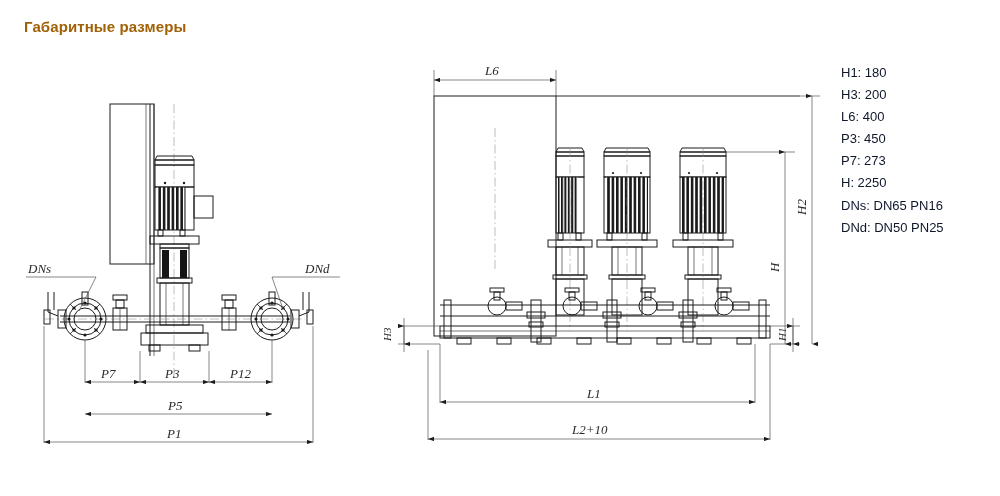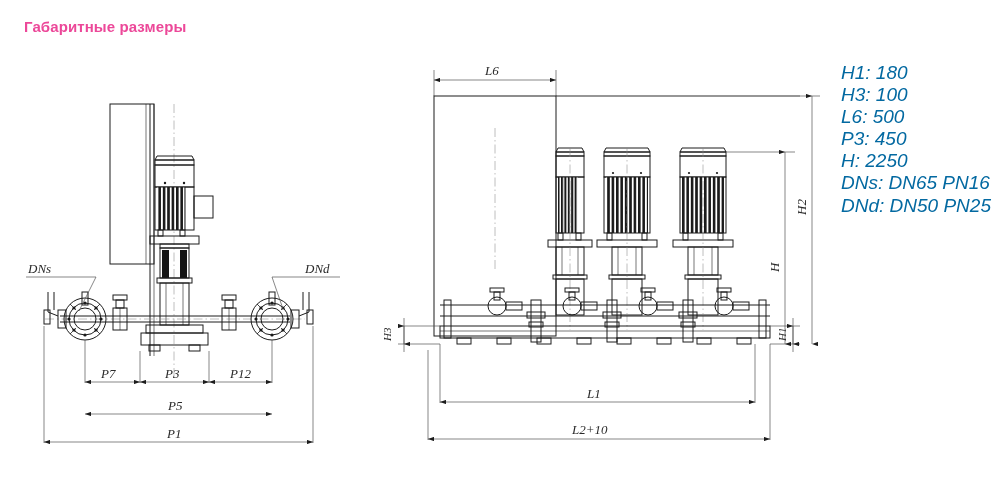--- a/index.html
+++ b/index.html
@@ -13,44 +13,43 @@
     position: relative;
     font-family: "Liberation Sans", sans-serif;
     overflow: hidden;
   }
   #page-title {
     position: absolute;
     left: 24px;
     top: 18px;
     font-size: 15px;
     font-weight: bold;
-    color: #ec4899;
+    color: #a16207;
     letter-spacing: 0.1px;
   }
   #drawing-canvas {
     position: absolute;
     left: 0;
     top: 0;
     width: 1000px;
     height: 496px;
   }
   #spec-list {
     position: absolute;
     left: 841px;
     top: 62px;
     width: 160px;
     display: flex;
     flex-direction: column;
   }
   .spec-row {
-    font-size: 19px;
+    font-size: 13px;
     line-height: 22.1px;
-    color: #0369a1;
+    color: #0f172a;
     white-space: nowrap;
-    font-style: italic;
   }
   .dim-text {
     font-family: "Liberation Serif", serif;
     font-style: italic;
     font-size: 13px;
     fill: #2a2a2a;
   }
   .dim-text-sm {
     font-family: "Liberation Serif", serif;
     font-style: italic;
@@ -428,19 +427,20 @@
 
     <g>
       <line class="dl" x1="428" y1="439" x2="770" y2="439" marker-start="url(#ahs)" marker-end="url(#ah)"></line>
       <text class="dim-text" x="572" y="434">L2+10</text>
     </g>
   </g>
 </svg>
 
 <div id="spec-list">
   <div class="spec-row">H1: 180</div>
-  <div class="spec-row">H3: 100</div>
-  <div class="spec-row">L6: 500</div>
+  <div class="spec-row">H3: 200</div>
+  <div class="spec-row">L6: 400</div>
   <div class="spec-row">P3: 450</div>
+  <div class="spec-row">P7: 273</div>
   <div class="spec-row">H: 2250</div>
   <div class="spec-row">DNs: DN65 PN16</div>
   <div class="spec-row">DNd: DN50 PN25</div>
 </div>
 
 </body></html>

